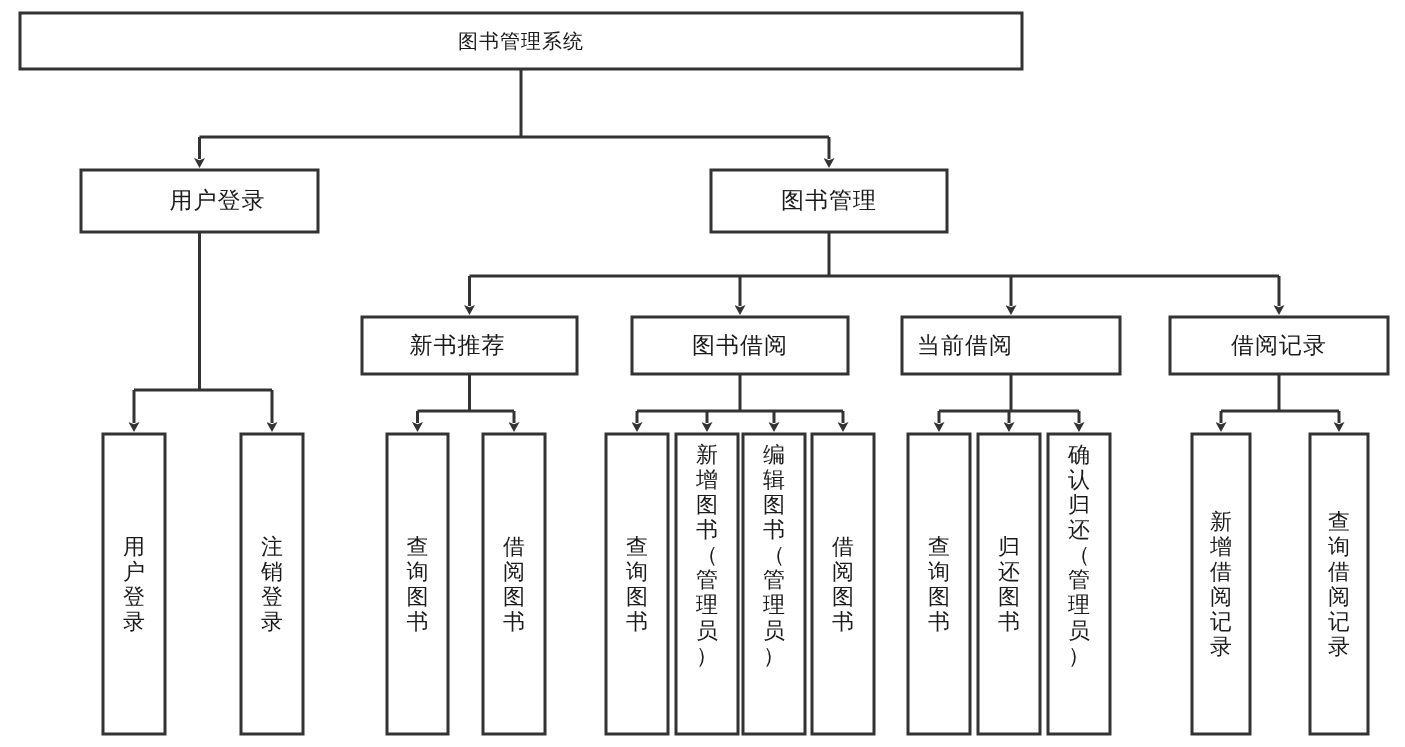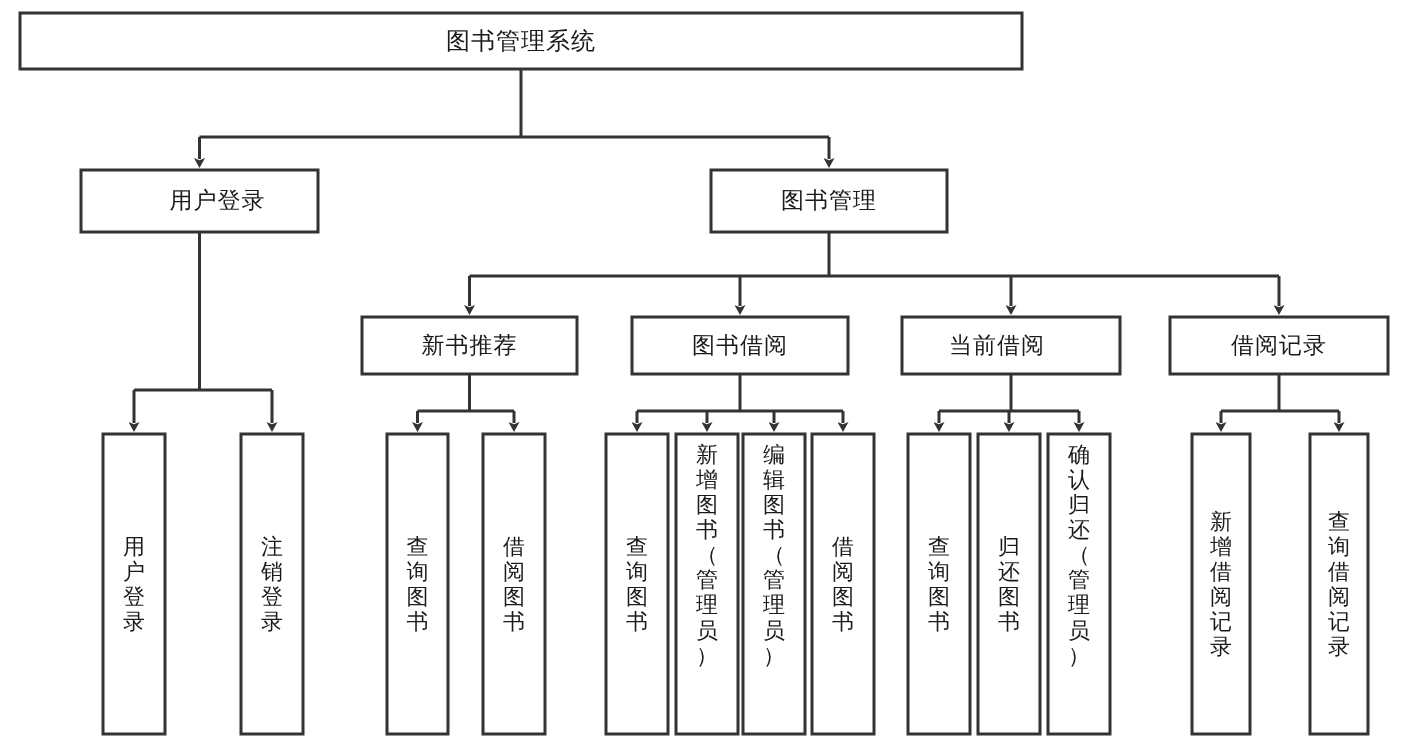--- a/index.html
+++ b/index.html
@@ -47,21 +47,21 @@
     align-items: center;
     justify-content: center;
     color: #1a1a1a;
     font-size: 23px;
     letter-spacing: 1px;
     line-height: 1.2;
     pointer-events: none;
     white-space: nowrap;
   }
   .node-label-h.root {
-    font-size: 24px;
+    font-size: 20px;
   }
   
   .node-label-v {
     position: absolute;
     display: flex;
     flex-direction: column;
     align-items: center;
     color: #1a1a1a;
     font-size: 22px;
     line-height: 1.14;
@@ -156,23 +156,23 @@
         <line x1="1221" y1="411" x2="1339" y2="411" class="connector"></line>
         <line x1="1221" y1="411" x2="1221" y2="423" class="connector" marker-end="url(#arrow)"></line>
         <line x1="1339" y1="411" x2="1339" y2="423" class="connector" marker-end="url(#arrow)"></line>
       </g>
   </svg>
 
   <div id="labels-layer">
       <div class="node-label-h root" style="left: 20px; top: 13px; width: 1002px; height: 56px;">图书管理系统</div>
       <div class="node-label-h" style="left: 81px; top: 170px; width: 237px; height: 62px; padding-left: 18px;">用户登录</div>
       <div class="node-label-h" style="left: 711px; top: 170px; width: 236px; height: 62px; font-family: Liberation Serif, serif;">图书管理</div>
-      <div class="node-label-h" style="left: 362px; top: 317px; width: 215px; height: 57px;">新书推荐</div>
+      <div class="node-label-h" style="left: 350px; top: 317px; width: 215px; height: 57px;">新书推荐</div>
       <div class="node-label-h" style="left: 632px; top: 317px; width: 216px; height: 57px;">图书借阅</div>
-      <div class="node-label-h" style="left: 894px; top: 317px; width: 206px; height: 57px;">当前借阅</div>
+      <div class="node-label-h" style="left: 862px; top: 317px; width: 206px; height: 57px;">当前借阅</div>
       <div class="node-label-h" style="left: 1170px; top: 317px; width: 218px; height: 57px;">借阅记录</div>
       <div class="node-label-v centered" style="left: 103px; top: 434px; width: 62px; height: 300px;">
         <span class="ch">用</span>
         <span class="ch">户</span>
         <span class="ch">登</span>
         <span class="ch">录</span>
       </div>
       <div class="node-label-v centered" style="left: 241px; top: 434px; width: 62px; height: 300px;">
         <span class="ch">注</span>
         <span class="ch">销</span>

